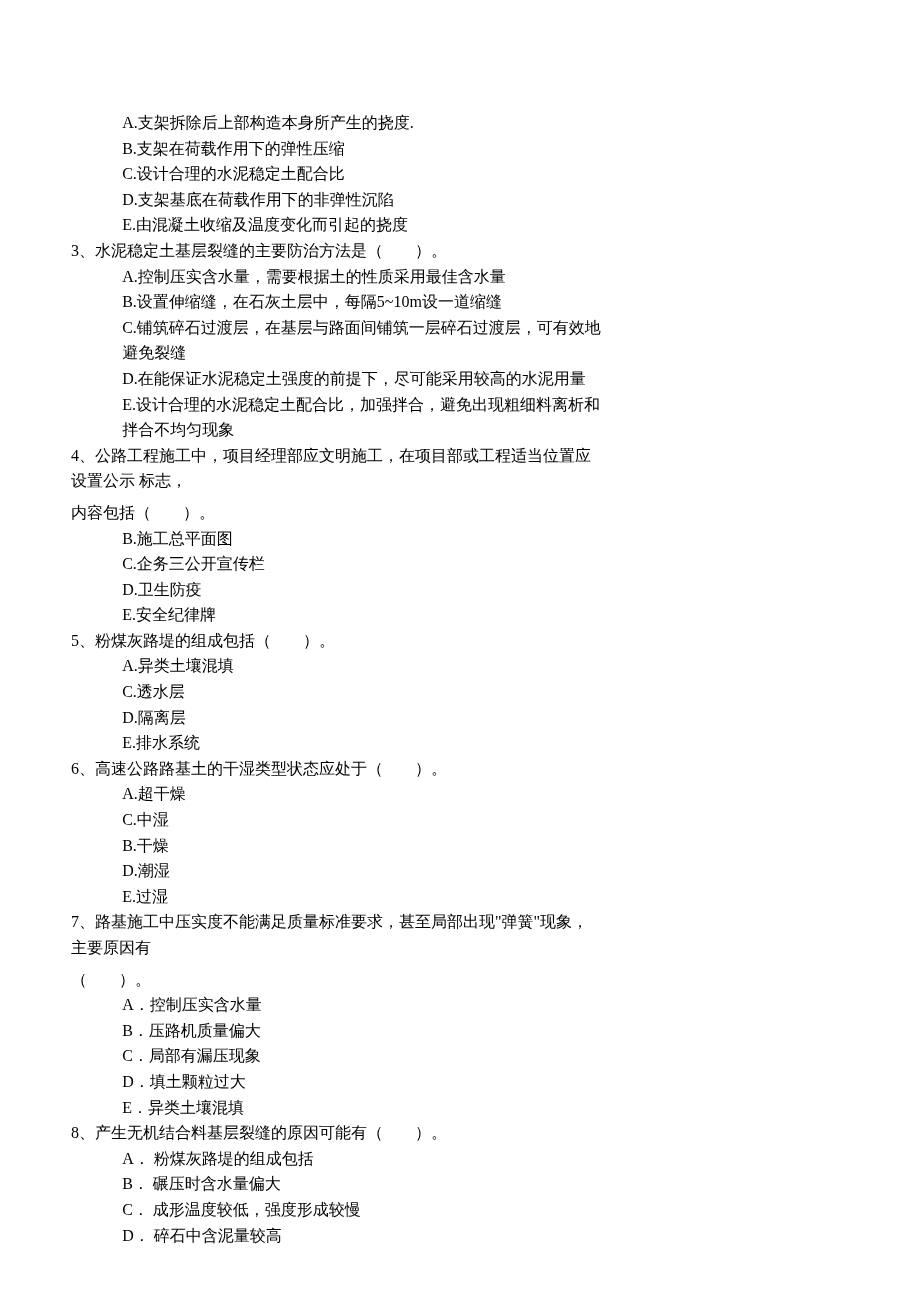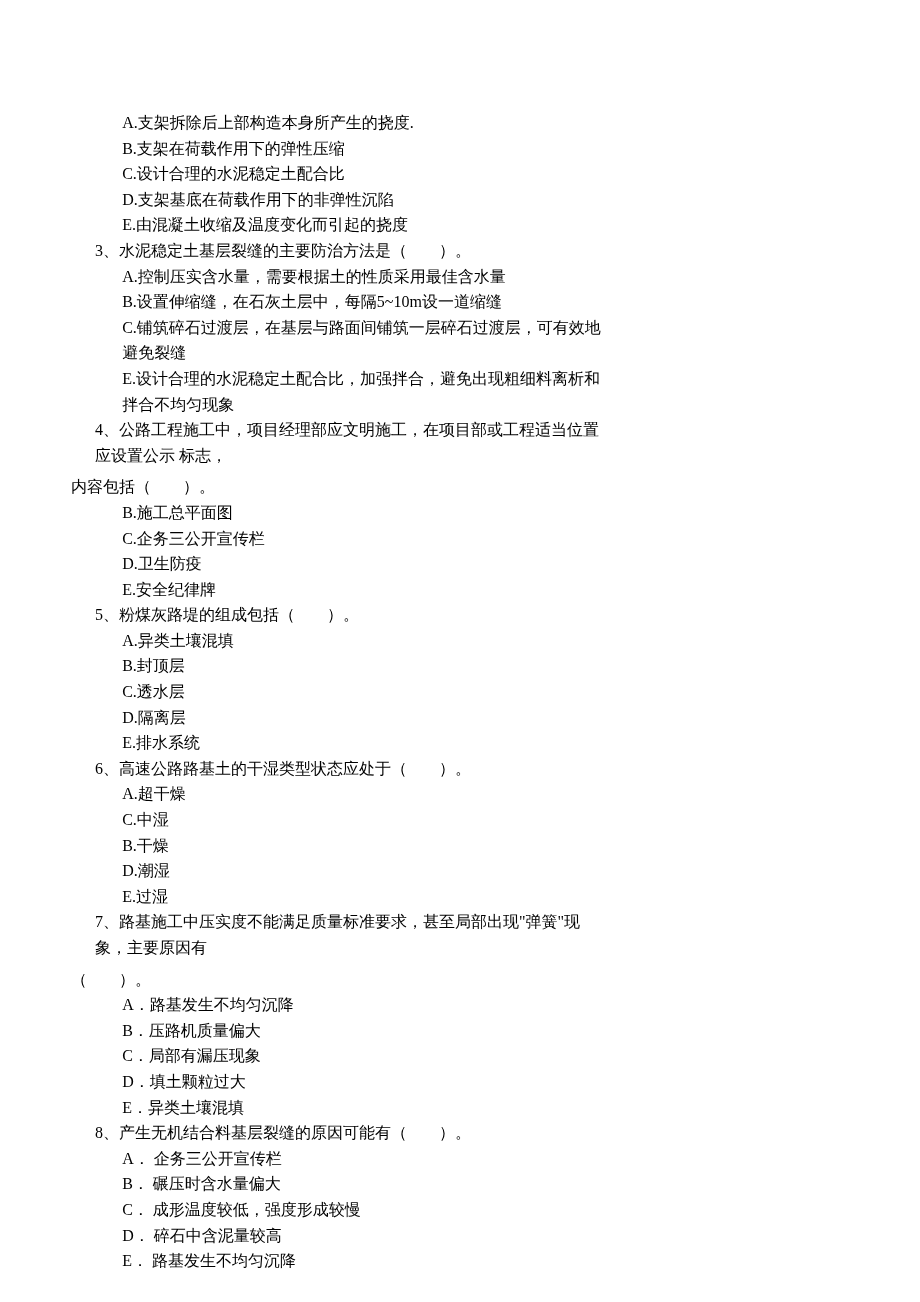--- a/index.html
+++ b/index.html
@@ -17,21 +17,20 @@
     box-sizing: border-box;
     width: 736px;
   }
   .option {
     padding-left: 3.2em;
     text-indent: 0;
   }
   .question {
     padding-left: 0;
     text-indent: 0;
-    margin-left: 24px;
   }
   .question-cont {
     padding-left: 0;
     margin-top: 6px;
   }
   .line {
     white-space: normal;
     word-break: break-all;
   }
 </style>
@@ -43,52 +42,51 @@
   <div class="option line">A.支架拆除后上部构造本身所产生的挠度.</div>
   <div class="option line">B.支架在荷载作用下的弹性压缩</div>
   <div class="option line">C.设计合理的水泥稳定土配合比</div>
   <div class="option line">D.支架基底在荷载作用下的非弹性沉陷</div>
   <div class="option line">E.由混凝土收缩及温度变化而引起的挠度</div>
 
   <div class="question line">3、水泥稳定土基层裂缝的主要防治方法是（　　）。</div>
   <div class="option line">A.控制压实含水量，需要根据土的性质采用最佳含水量</div>
   <div class="option line">B.设置伸缩缝，在石灰土层中，每隔5~10m设一道缩缝</div>
   <div class="option line">C.铺筑碎石过渡层，在基层与路面间铺筑一层碎石过渡层，可有效地避免裂缝</div>
+  <div class="option line">D.在能保证水泥稳定土强度的前提下，尽可能采用较高的水泥用量</div>
   <div class="option line">E.设计合理的水泥稳定土配合比，加强拌合，避免出现粗细料离析和拌合不均匀现象</div>
 
   <div class="question line">4、公路工程施工中，项目经理部应文明施工，在项目部或工程适当位置应设置公示 标志，</div>
   <div class="question-cont line">内容包括（　　）。</div>
   <div class="option line">B.施工总平面图</div>
   <div class="option line">C.企务三公开宣传栏</div>
   <div class="option line">D.卫生防疫</div>
   <div class="option line">E.安全纪律牌</div>
 
   <div class="question line">5、粉煤灰路堤的组成包括（　　）。</div>
   <div class="option line">A.异类土壤混填</div>
-  <div class="option line">B.封顶层</div>
   <div class="option line">C.透水层</div>
   <div class="option line">D.隔离层</div>
   <div class="option line">E.排水系统</div>
 
   <div class="question line">6、高速公路路基土的干湿类型状态应处于（　　）。</div>
   <div class="option line">A.超干燥</div>
   <div class="option line">C.中湿</div>
   <div class="option line">B.干燥</div>
   <div class="option line">D.潮湿</div>
   <div class="option line">E.过湿</div>
 
   <div class="question line">7、路基施工中压实度不能满足质量标准要求，甚至局部出现"弹簧"现象，主要原因有</div>
   <div class="question-cont line">（　　）。</div>
-  <div class="option line">A．路基发生不均匀沉降</div>
+  <div class="option line">A．控制压实含水量</div>
   <div class="option line">B．压路机质量偏大</div>
   <div class="option line">C．局部有漏压现象</div>
   <div class="option line">D．填土颗粒过大</div>
   <div class="option line">E．异类土壤混填</div>
 
   <div class="question line">8、产生无机结合料基层裂缝的原因可能有（　　）。</div>
-  <div class="option line">A． 企务三公开宣传栏</div>
+  <div class="option line">A． 粉煤灰路堤的组成包括</div>
   <div class="option line">B． 碾压时含水量偏大</div>
   <div class="option line">C． 成形温度较低，强度形成较慢</div>
   <div class="option line">D． 碎石中含泥量较高</div>
-  <div class="option line">E． 路基发生不均匀沉降</div>
 
 
 </div>
 
 </body></html>

